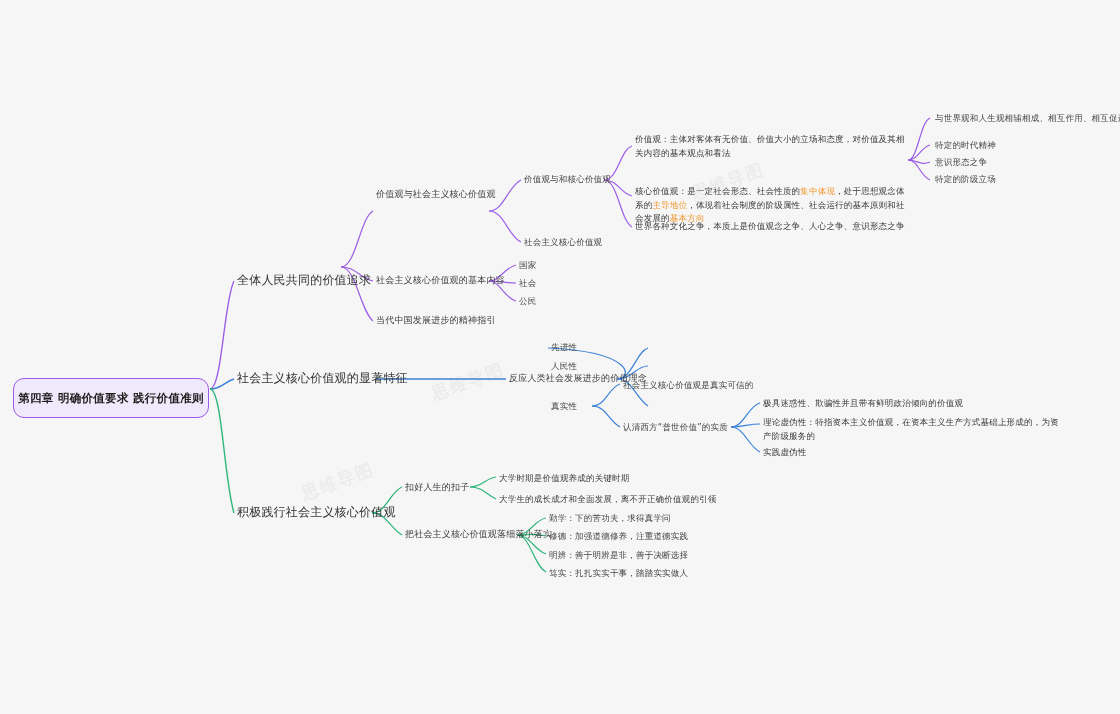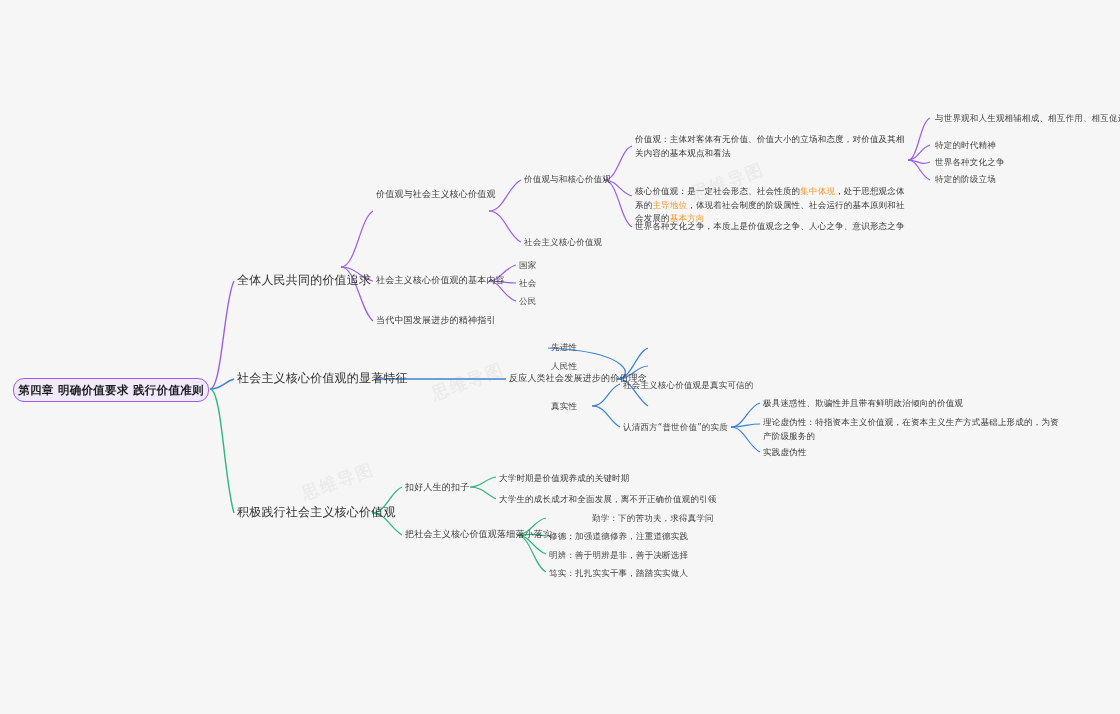--- a/index.html
+++ b/index.html
@@ -35,21 +35,21 @@
     color: #3c3c3c;
     white-space: nowrap;
     letter-spacing: 0.2px;
   }
   
   #root-node {
     position: absolute;
     left: 13px;
     top: 378px;
     width: 196px;
-    height: 24px;
+    height: 40px;
     border: 1.6px solid #9b5de5;
     border-radius: 11px;
     background: #f0e8fb;
     box-sizing: border-box;
     display: flex;
     align-items: center;
     justify-content: center;
   }
   #root-node .root-label {
     font-size: 11.5px;
@@ -164,21 +164,21 @@
   <div class="node leafbox" style="left:635px; top:133px; width:272px;">价值观：主体对客体有无价值、价值大小的立场和态度，对价值及其相关内容的基本观点和看法</div>
 
   <div class="node leafbox" style="left:635px; top:185px; width:275px;">
     <span>核心价值观：是一定社会形态、社会性质的</span><span class="hl-orange">集中体现</span><span>，处于思想观念体系的</span><span class="hl-orange">主导地位</span><span>，体现着社会制度的阶级属性、社会运行的基本原则和社会发展的</span><span class="hl-orange">基本方向</span>
   </div>
 
   <div class="node leafbox" style="left:635px; top:220px; width:290px;">世界各种文化之争，本质上是价值观念之争、人心之争、意识形态之争</div>
 
   <div class="node lvl3" style="left:935px; top:112px;">与世界观和人生观相辅相成、相互作用、相互促进</div>
   <div class="node lvl3" style="left:935px; top:139px;">特定的时代精神</div>
-  <div class="node lvl3" style="left:935px; top:156px;">世界各种文化之争</div>
+  <div class="node lvl3" style="left:935px; top:156px;">意识形态之争</div>
   <div class="node lvl3" style="left:935px; top:173px;">特定的阶级立场</div>
 
   <div class="node lvl2" style="left:509px; top:372px;">反应人类社会发展进步的价值理念</div>
 
   <div class="node lvl3" style="left:551px; top:341px;">先进性</div>
   <div class="node lvl3" style="left:551px; top:360px;">人民性</div>
   <div class="node lvl3" style="left:551px; top:400px;">真实性</div>
 
   <div class="node lvl3" style="left:623px; top:379px;">社会主义核心价值观是真实可信的</div>
 
@@ -191,21 +191,21 @@
   <div class="node leafbox" style="left:763px; top:446px; width:300px;">实践虚伪性</div>
 
   <div class="node lvl2" style="left:405px; top:481px;">扣好人生的扣子</div>
 
   <div class="node lvl2" style="left:405px; top:529px;font-family:Liberation Mono, monospace;">把社会主义核心价值观落细落小落实</div>
 
   <div class="node leafbox" style="left:499px; top:472px; width:320px;">大学时期是价值观养成的关键时期</div>
 
   <div class="node leafbox" style="left:499px; top:493px; width:330px;">大学生的成长成才和全面发展，离不开正确价值观的引领</div>
 
-  <div class="node lvl3" style="left:549px; top:512px;margin-left:43px;">勤学：下的苦功夫，求得真学问</div>
+  <div class="node lvl3" style="left:549px; top:512px;">勤学：下的苦功夫，求得真学问</div>
   <div class="node lvl3" style="left:549px; top:530px;">修德：加强道德修养，注重道德实践</div>
   <div class="node lvl3" style="left:549px; top:549px;">明辨：善于明辨是非，善于决断选择</div>
   <div class="node lvl3" style="left:549px; top:567px;">笃实：扎扎实实干事，踏踏实实做人</div>
 
   <div class="watermark" style="left:300px; top:470px;">思维导图</div>
   <div class="watermark" style="left:690px; top:170px;">思维导图</div>
   <div class="watermark" style="left:430px; top:370px;">思维导图</div>
 
 </div>
 

